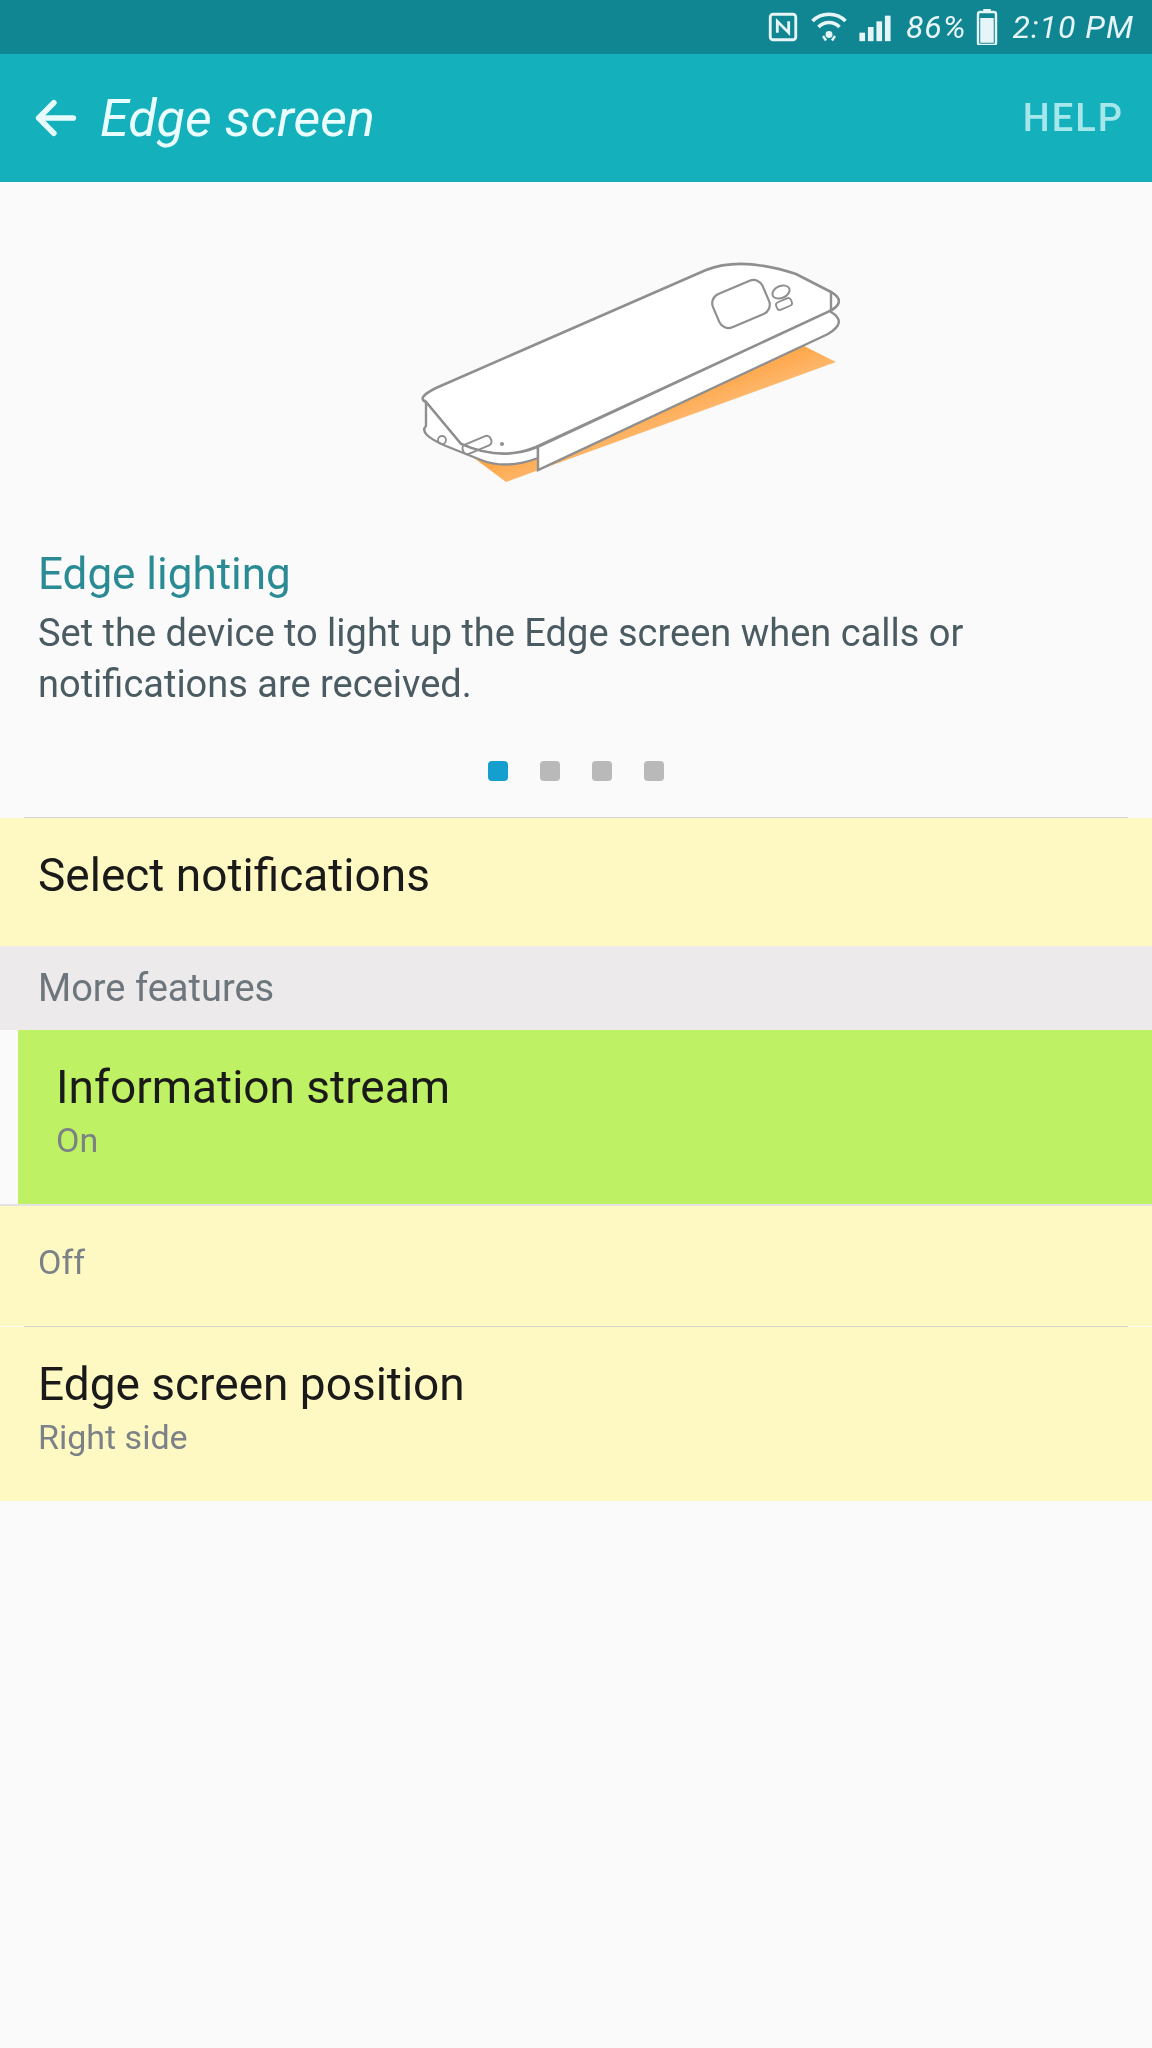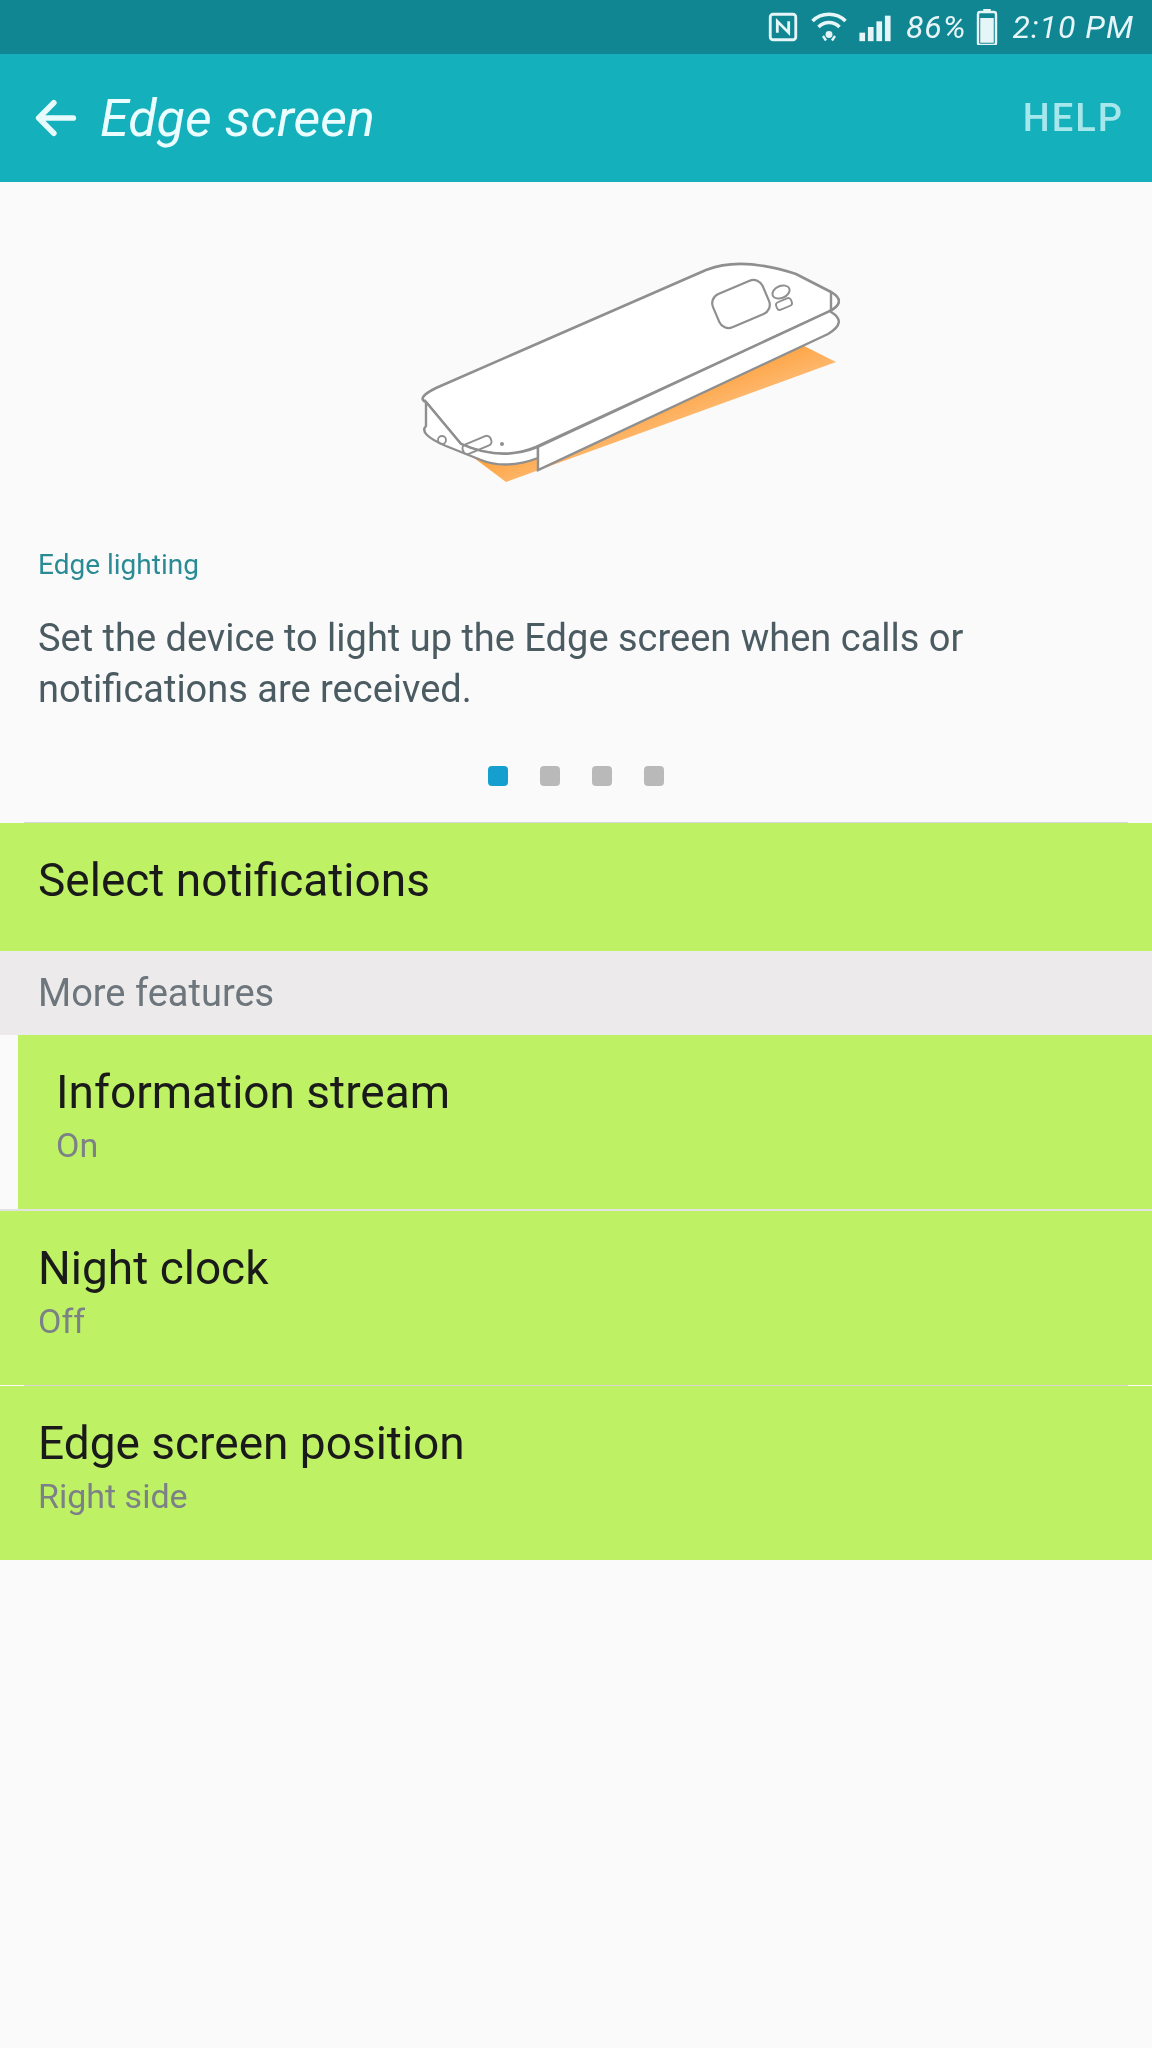--- a/index.html
+++ b/index.html
@@ -8,27 +8,27 @@
   .status-bar .icon-slot { display: inline-flex; align-items: center; margin-left: 10px; }
   .status-bar .battery-pct { margin-left: 14px; }
   .status-bar .clock { margin-left: 14px; }
   .app-bar { height: 128px; background: #14b0bc; display: flex; align-items: center; padding: 0 28px; }
   .app-bar .back { width: 56px; height: 56px; display: flex; align-items: center; justify-content: center; color: #e7fbfd; margin-right: 16px; }
   .app-bar .title { color: #eafdff; font-size: 52px; font-weight: 400; flex: 1; font-style: italic; }
   .app-bar .help { color: #a6e7ec; font-size: 38px; letter-spacing: 2px; font-weight: 500; }
   .illustration-card { background: #fafafa; padding-top: 40px; }
   .phone-illustration { display: flex; justify-content: center; }
   .card-text { padding: 26px 38px 40px 38px; }
-  .card-title { color: #2b8b95; font-size: 28px; font-weight: 400; margin-bottom: 32px; }
+  .card-title { color: #2b8b95; font-size: 44px; font-weight: 400; margin-bottom: 8px; }
   .card-desc { color: #4b5b62; font-size: 38px; line-height: 1.35; }
   .pager-dots { display: flex; justify-content: center; gap: 32px; padding: 10px 0 36px 0; }
   .pager-dot { width: 20px; height: 20px; border-radius: 4px; background: #b9b9b9; }
   .pager-dot.active { background: #159fcf; }
   .divider { height: 1px; background: #d6d6d6; margin: 0 24px; }
-  .list-item { padding: 30px 38px 44px 38px; background: #bef264; }
+  .list-item { padding: 30px 38px 44px 38px; background: #fef9c3; }
   .list-item.selected { background: #bef264; margin-left: 18px; }
   .list-item .li-title { color: #1a1a1a; font-size: 46px; font-weight: 400; }
   .list-item .li-sub { color: #7b8186; font-size: 34px; margin-top: 6px; }
   .section-header { background: #eceaea; color: #6d767c; font-size: 38px; padding: 20px 38px; }
   .full-divider { height: 2px; background: #e3e3e3; }
   svg { display: block; }
 </style>
 </head>
 <body>
 
@@ -124,21 +124,20 @@
 
 <div class="section-header">More features</div>
 
 <div class="list-item selected">
   <div class="li-title">Information stream</div>
   <div class="li-sub">On</div>
 </div>
 <div class="full-divider"></div>
 
 <div class="list-item">
-  <div class="li-title">Night clock</div>
   <div class="li-sub">Off</div>
 </div>
 <div class="divider"></div>
 
 <div class="list-item">
   <div class="li-title">Edge screen position</div>
   <div class="li-sub">Right side</div>
 </div>
 
 </body></html>

